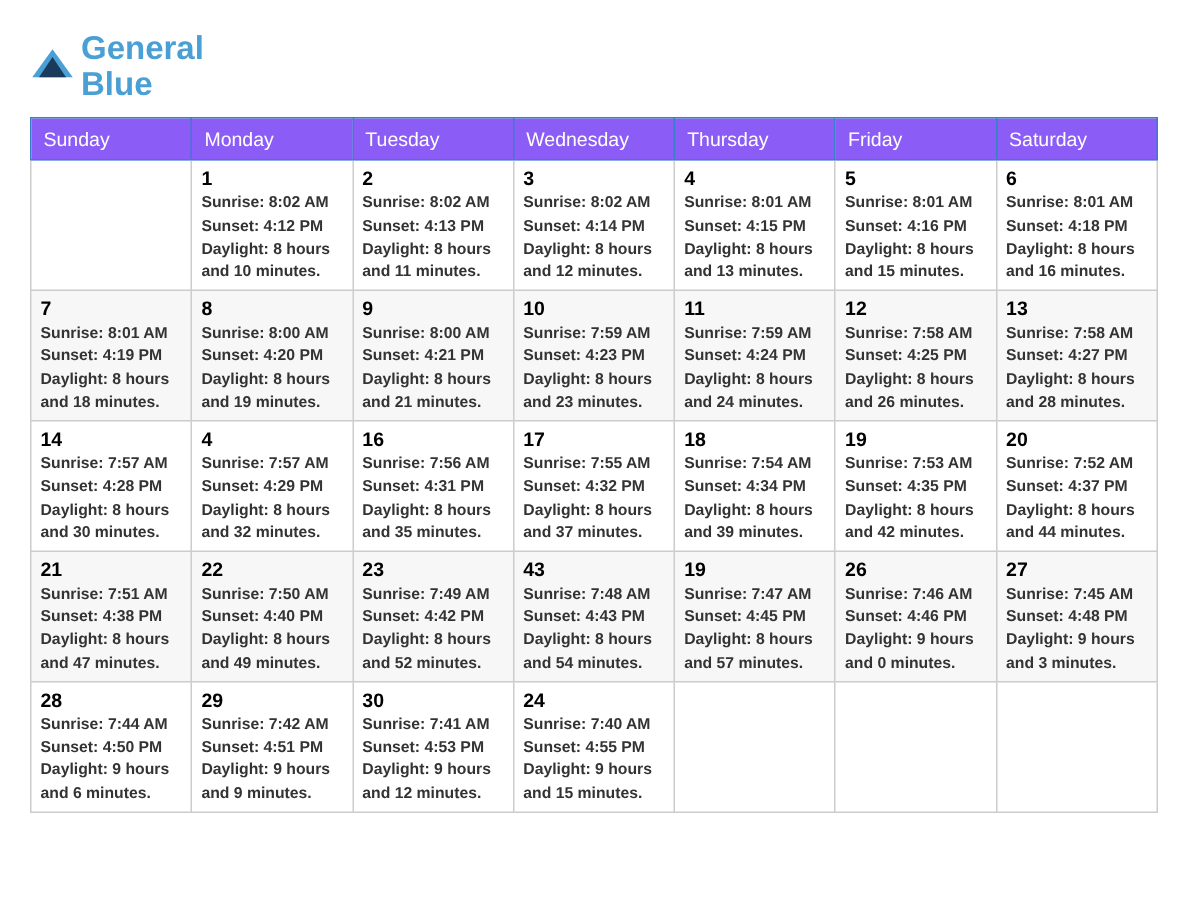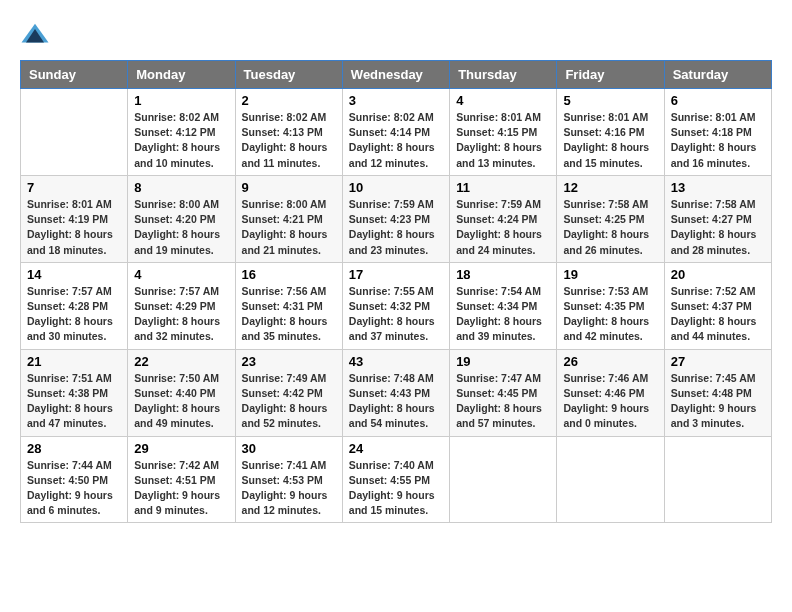--- a/index.html
+++ b/index.html
@@ -45,26 +45,26 @@
     .location-title {
       font-size: 16px;
       color: #333;
     }
     .calendar-table {
       width: 100%;
       border-collapse: collapse;
       font-size: 11px;
     }
     .calendar-table th {
-      background-color: #737373;
+      background-color: #8b5cf6;
       color: #fff;
       text-align: left;
       padding: 6px 8px;
       font-size: 13px;
-      font-weight: bold;
+      font-weight: normal;
       border: 1px solid #3a7dc9;
     }
     .calendar-table td {
       border: 1px solid #ccc;
       vertical-align: top;
       padding: 4px 6px;
       width: calc(100% / 7);
       min-height: 80px;
       background: #fff;
     }
@@ -90,20 +90,22 @@
 </head>
 <body>
 
 <div class="header-area">
   <div class="logo">
     <svg class="logo-icon" viewBox="0 0 40 40">
       <polygon points="20,5 38,30 2,30" fill="#4a9fd4"></polygon>
       <polygon points="20,12 32,30 8,30" fill="#1a3a5c"></polygon>
     </svg>
     <div class="logo-text">
+      <div><span>General</span></div>
+      <div style="color:#4a9fd4">Blue</div>
     </div>
   </div>
   <div class="title-area">
     <div class="month-title"></div>
     <div class="location-title"></div>
   </div>
 </div>
 
 <table class="calendar-table">
   <thead>

